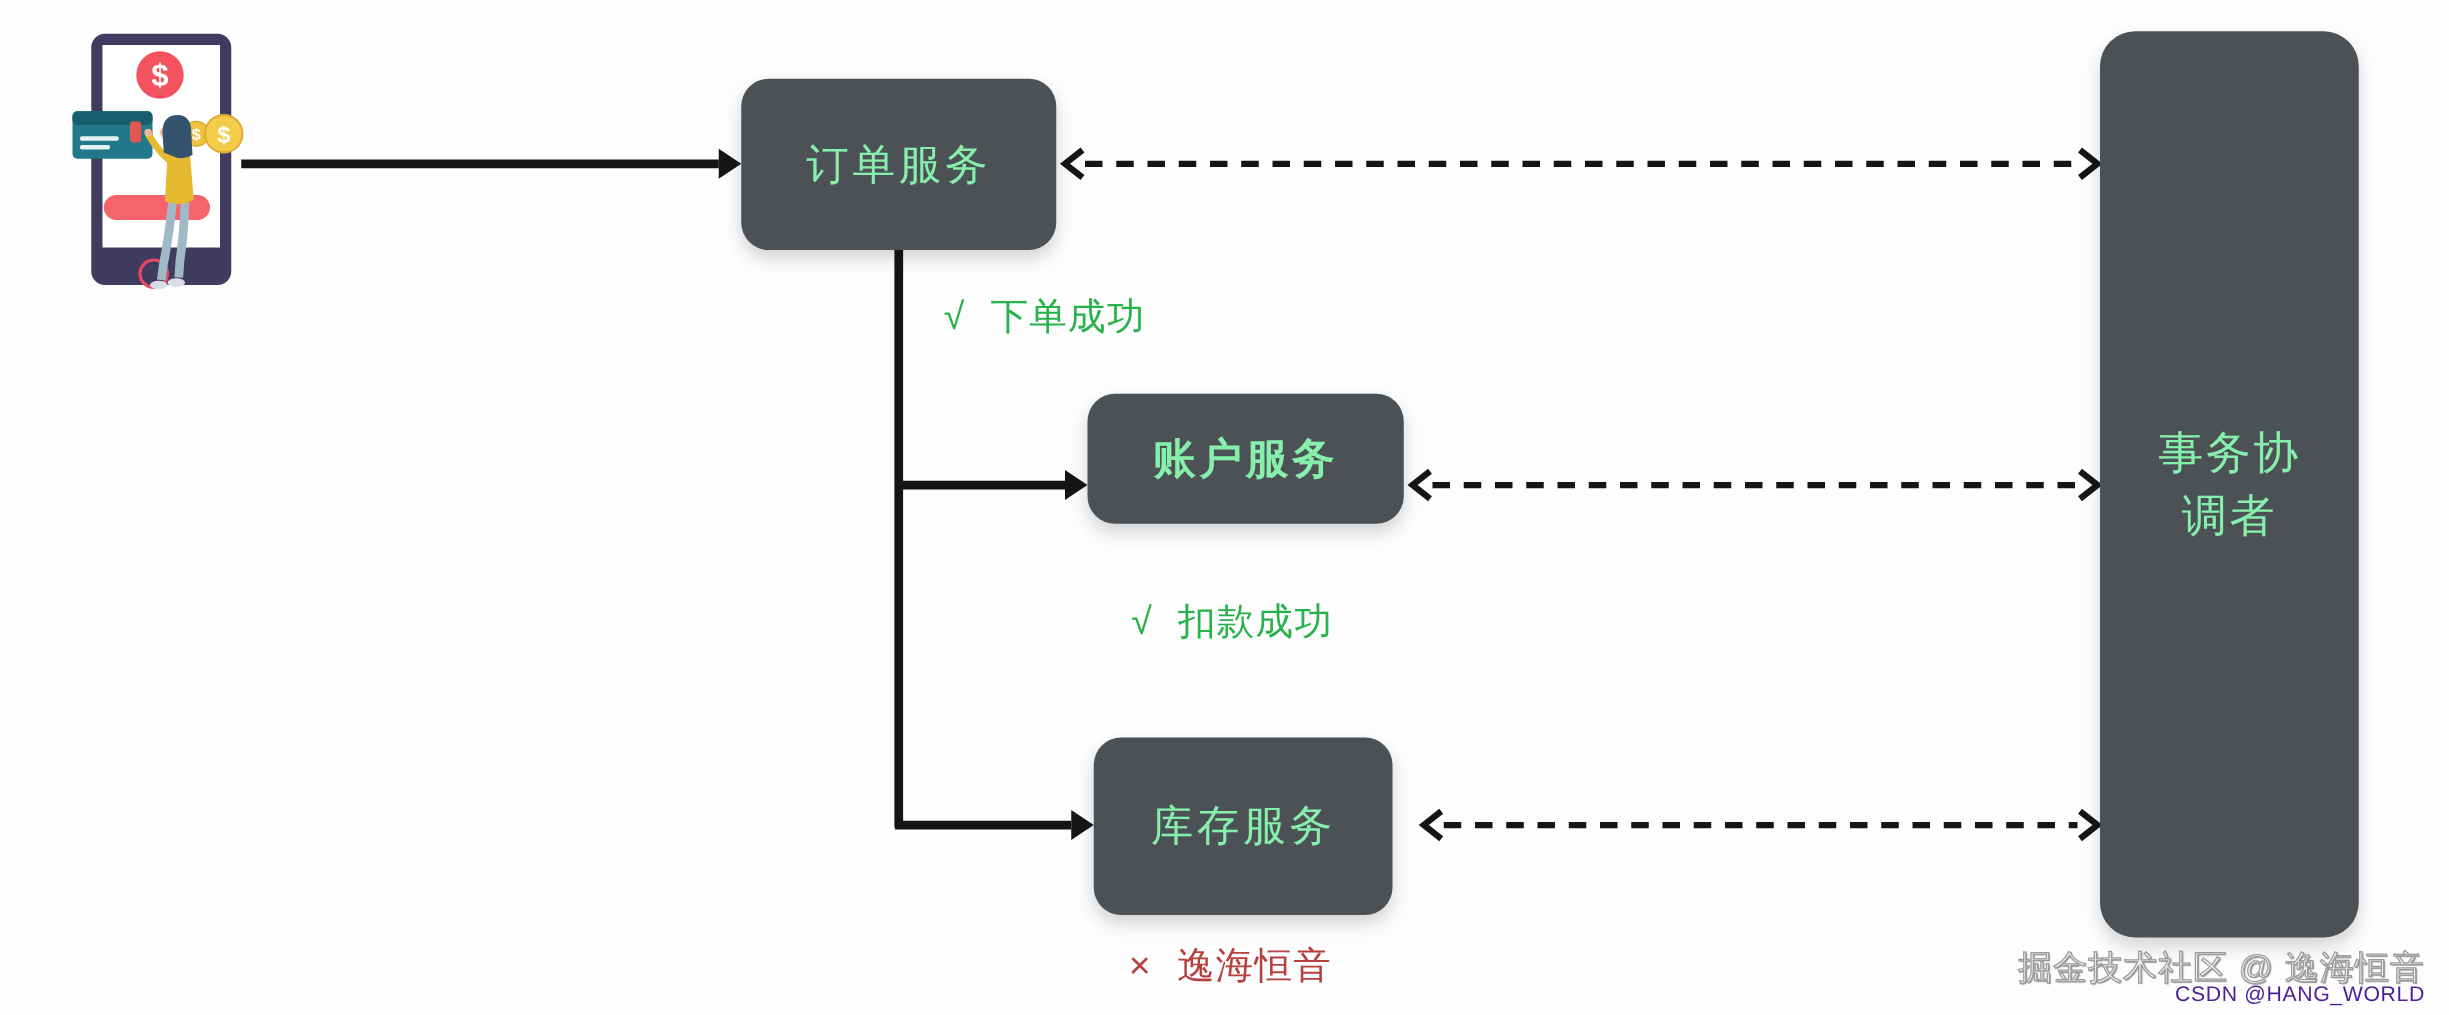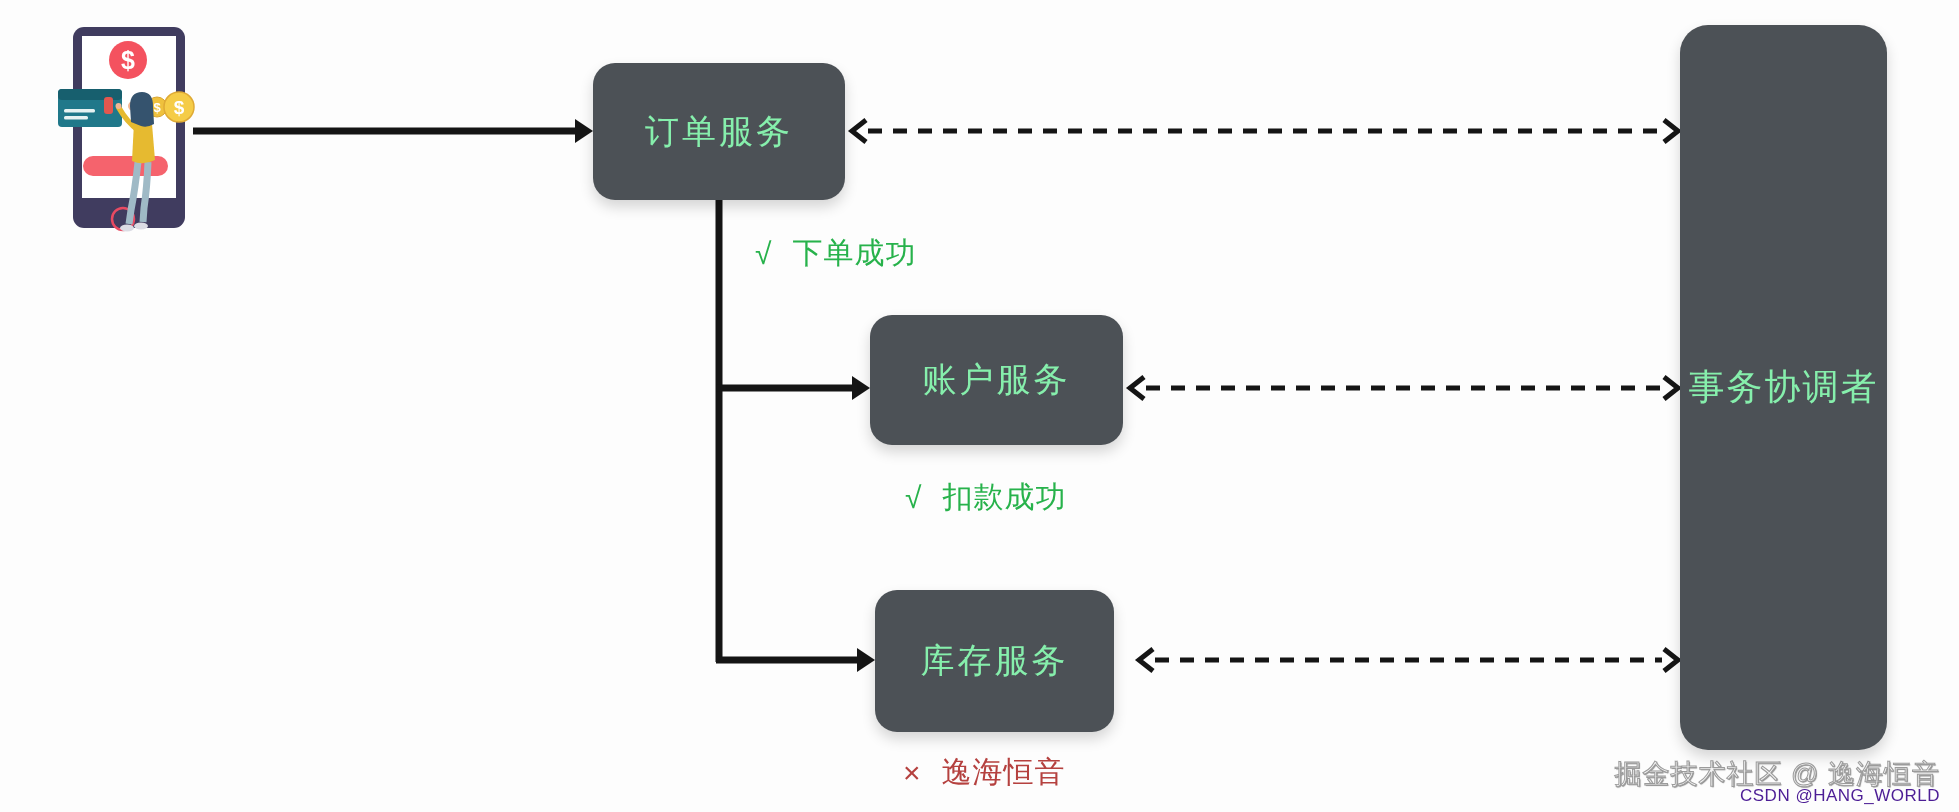--- a/index.html
+++ b/index.html
@@ -20,28 +20,28 @@
     border-radius: 22px;
     color: #86efac;
     display: flex;
     align-items: center;
     justify-content: center;
     font-size: 34px;
     letter-spacing: 3px;
     box-shadow: 0 7px 14px rgba(0,0,0,0.16);
   }
   .node-order     { left: 593px;  top: 63px;  width: 252px; height: 137px; }
-  .node-account   { left: 870px;  top: 315px; width: 253px; height: 130px; }
+  .node-account   { left: 870px;  top: 315px; width: 253px; height: 104px; font-weight: bold; }
   .node-inventory { left: 875px;  top: 590px; width: 239px; height: 142px; }
   .node-coordinator {
     left: 1680px; top: 25px; width: 207px; height: 725px;
     border-radius: 28px;
     font-size: 36px;
     letter-spacing: 2px;
-    flex-direction: row;
+    flex-direction: column;
     line-height: 1.4;
     text-align: center;
   }
 
   
   .annotation {
     position: absolute;
     display: flex;
     align-items: center;
     gap: 20px;

